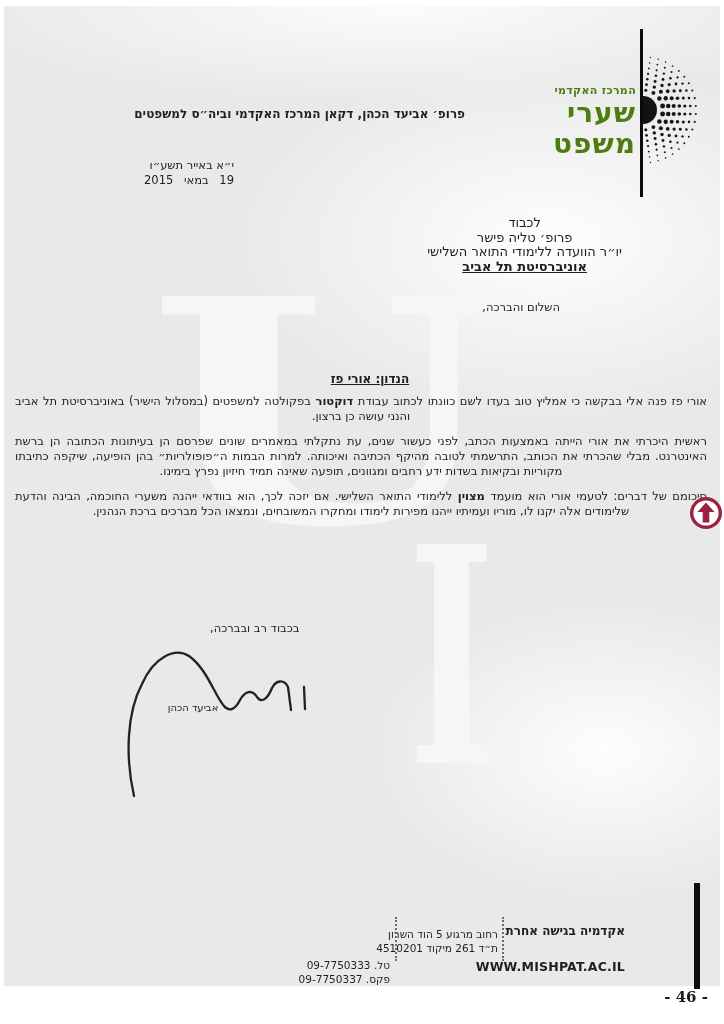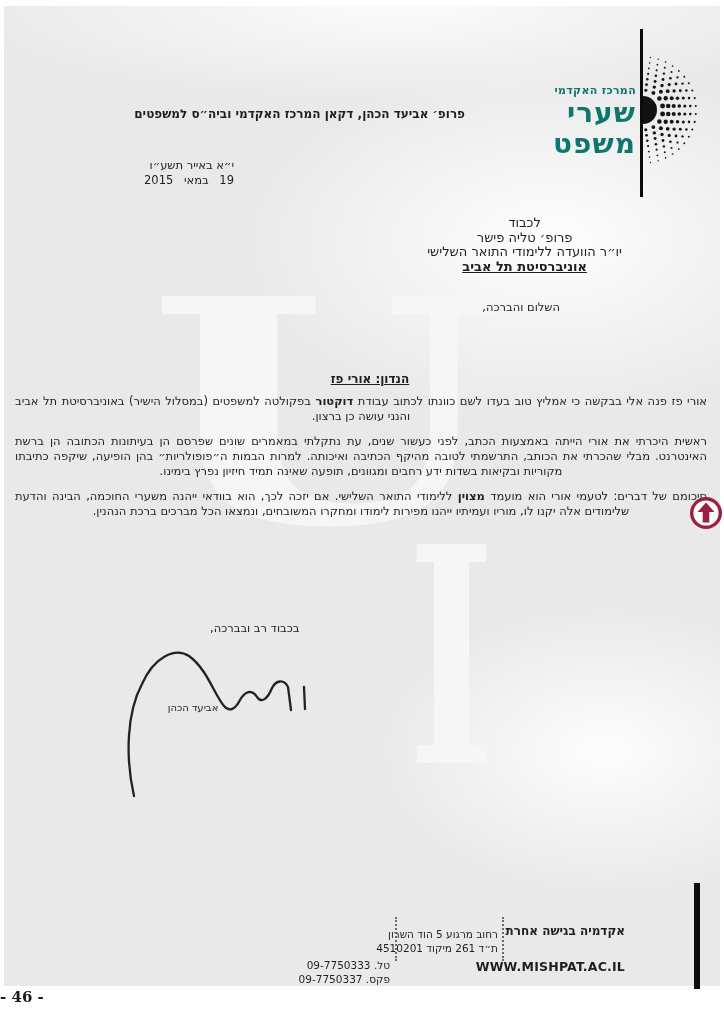--- a/index.html
+++ b/index.html
@@ -16,21 +16,21 @@
   
   .wm{position:absolute;color:#f6f6f6;font-family:"DejaVu Serif",serif;font-weight:bold;
       pointer-events:none;user-select:none;line-height:1;}
   .wm-u{left:148px;top:258px;font-size:310px;transform:scaleX(1.32);transform-origin:left top;}
   .wm-i{left:408px;top:508px;font-size:300px;transform:scaleX(0.62);transform-origin:left top;}
   
   .dean{right:259px;top:107px;font-size:12px;font-weight:bold;direction:rtl;white-space:nowrap;}
   .dateblk{left:128px;top:158px;width:106px;font-size:11.5px;line-height:15px;
            direction:rtl;text-align:right;white-space:nowrap;}
   .logo-line{left:640px;top:29px;width:3px;height:168px;background:#0b0b0b;}
-  .logo-text{right:88px;top:84px;direction:rtl;text-align:right;color:#0f766e;}
+  .logo-text{right:88px;top:84px;direction:rtl;text-align:right;color:#4d7c0f;}
   .logo-small{font-size:11px;font-weight:bold;letter-spacing:.3px;line-height:13px;}
   .logo-big{font-size:28px;font-weight:bold;line-height:31px;letter-spacing:1px;}
   
   .recipient{right:102px;top:216px;direction:rtl;text-align:center;font-size:13px;line-height:14.5px;}
   .recipient .inst{font-weight:bold;text-decoration:underline;}
   .greeting{right:164px;top:300px;direction:rtl;font-size:11.5px;white-space:nowrap;}
   .subject{left:14px;top:372px;width:692px;text-align:center;direction:rtl;
            font-size:12px;font-weight:bold;}
   .subject span{text-decoration:underline;margin-left:20px;}
   
@@ -46,21 +46,21 @@
   
   .footer-bar{left:694px;top:883px;width:6px;height:106px;background:#0d0d0d;}
   .f-right{right:99px;top:924px;direction:rtl;text-align:right;line-height:15px;white-space:nowrap;}
   .f-tagline{font-size:12px;font-weight:bold;}
   .f-web{font-size:12.5px;font-weight:bold;letter-spacing:.2px;direction:ltr;margin-top:20px;}
   .f-mid{right:226px;top:927px;direction:rtl;text-align:right;font-size:10.5px;line-height:14px;white-space:nowrap;}
   .f-left{right:334px;top:926px;direction:rtl;text-align:right;font-size:10.5px;line-height:14px;white-space:nowrap;margin-top:32px;}
   .f-div{width:0;height:44px;border-left:2px dotted #6a6a6a;top:917px;}
   .f-div1{left:502px;} .f-div2{left:395px;}
   
-  .pagenum{left:0;top:988px;width:708px;text-align:left;
+  .pagenum{left:0;top:988px;width:708px;text-align:right;
            font-family:"DejaVu Serif",serif;font-weight:bold;font-size:15px;color:#1c1c1c;}
 </style>
 </head>
 <body>
 
 <div class="scan">
 
   <div class="wm wm-u abs" style="left:144px;top:252px;">U</div>
   <div class="wm wm-i abs" style="left:404px;top:502px;">I</div>
 </div>

